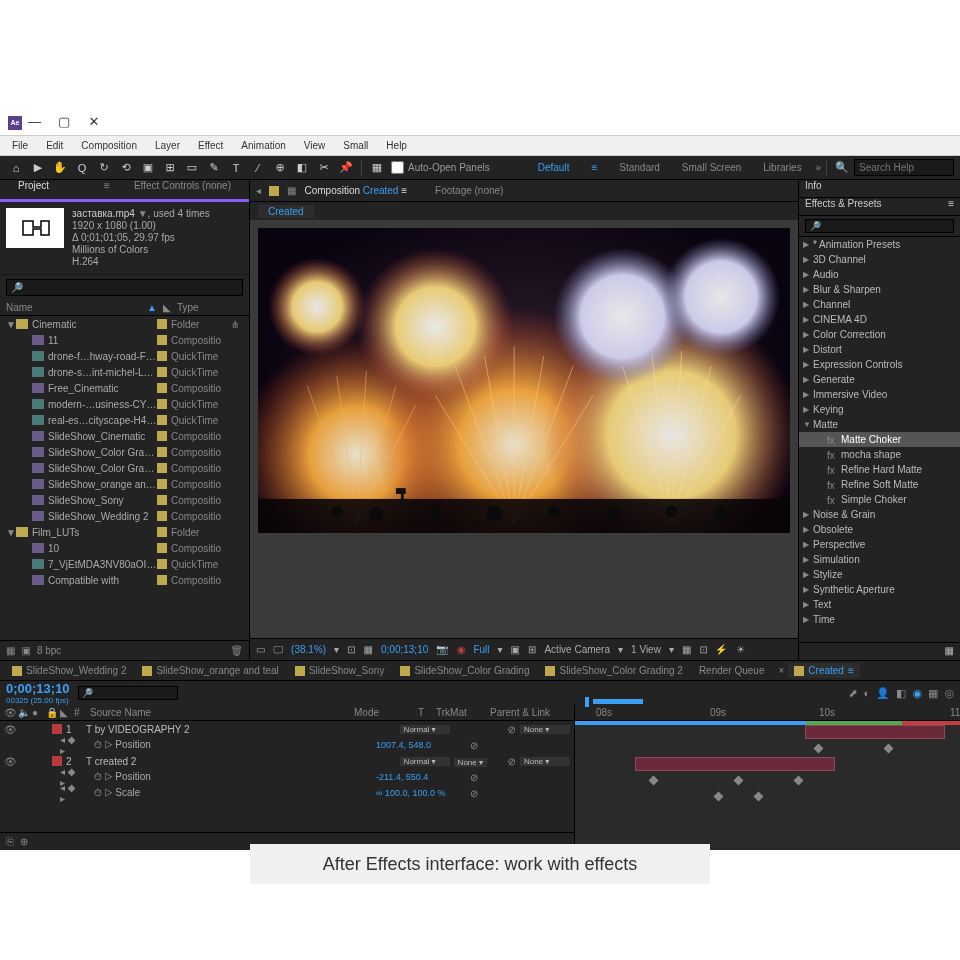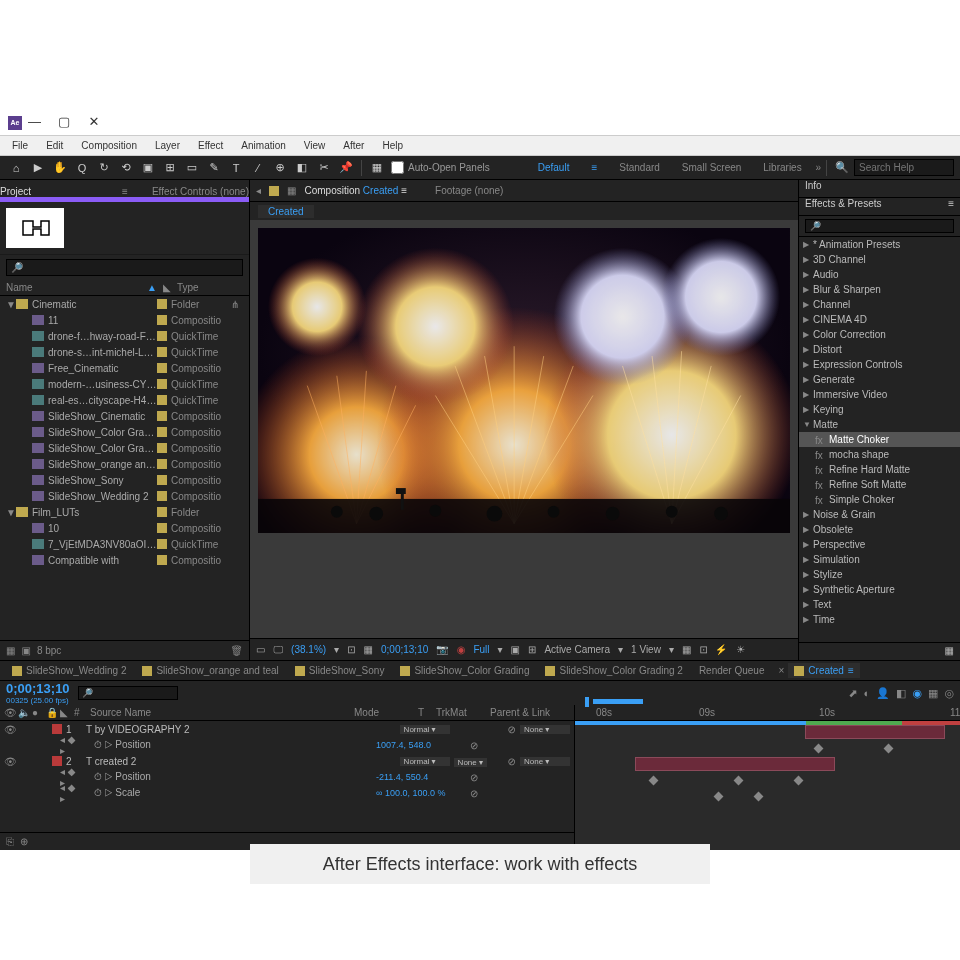--- a/index.html
+++ b/index.html
@@ -13,21 +13,21 @@
 .menubar{height:20px;background:#f0f0f0;color:#333;display:flex;align-items:center;padding:0 4px;gap:2px;font-size:11px;border-bottom:1px solid #ccc}
 .menubar span{padding:2px 8px;cursor:pointer}
 .toolbar{height:24px;background:#232323;border-bottom:1px solid #000;display:flex;align-items:center;padding:0 6px;gap:2px}
 .tbtn{width:20px;height:18px;display:flex;align-items:center;justify-content:center;cursor:pointer;color:#ccc;font-size:11px}
 .tsep{width:1px;height:16px;background:#444;margin:0 3px}
 .workspace{display:flex;gap:10px;margin-left:40px;color:#888;font-size:10px}
 .workspace span{cursor:pointer;padding:2px 6px}
 .workspace .active{color:#3a9ff5}
 .main{flex:1;display:flex;overflow:hidden}
 .left{width:250px;background:#232323;display:flex;flex-direction:column;border-right:1px solid #000}
-.panelTabs{height:22px;display:flex;align-items:flex-end;padding:0 0;gap:14px;font-size:10px;color:#888;border-bottom:5px solid #8b5cf6}
+.panelTabs{height:22px;display:flex;align-items:flex-start;padding:0 18px;gap:14px;font-size:10px;color:#888;border-bottom:3px solid #8b5cf6}
 .panelTabs .act{color:#ddd}
 .panelTabs .ham{margin-left:auto;cursor:pointer}
 .projInfo{display:flex;padding:6px;gap:8px;border-bottom:1px solid #1a1a1a}
 .thumb{width:58px;height:40px;background:#fff;display:flex;align-items:center;justify-content:center}
 .thumb svg{width:44px;height:30px}
 .projMeta{font-size:9px;line-height:12px;color:#aaa}
 .projMeta .nm{color:#ccc;font-size:10px}
 .projSearch{padding:4px 6px}
 .projSearch input{width:100%;background:#1a1a1a;border:1px solid #000;color:#ccc;padding:2px 4px;font-size:10px}
 .projHeader{display:flex;align-items:center;padding:2px 6px;font-size:9px;color:#888;border-bottom:1px solid #000}
@@ -59,21 +59,21 @@
 .compFoot .blue{color:#3a9ff5}
 .right{width:162px;background:#232323;display:flex;flex-direction:column;border-left:1px solid #000}
 .rPanelHead{height:18px;display:flex;padding:0 6px;font-size:10px;color:#ccc;border-bottom:1px solid #000}
 .rPanelHead .ham{margin-left:auto}
 .rSearch{padding:3px 6px;border-bottom:1px solid #000}
 .rSearch input{width:100%;background:#1a1a1a;border:1px solid #000;color:#ccc;padding:1px 4px;font-size:9px}
 .rList{flex:1;overflow:hidden}
 .rRow{display:flex;align-items:center;height:15px;padding:0 4px;font-size:9px;color:#bbb;cursor:pointer}
 .rRow .tw{width:10px;color:#888;font-size:8px}
 .rRow.sel{background:#555;color:#fff}
-.rRow.sub{padding-left:6px}
+.rRow.sub{padding-left:18px}
 .rRow .fx{width:10px;height:10px;margin-right:4px;display:inline-block;color:#888}
 .bottom{height:190px;background:#232323;border-top:1px solid #000;display:flex;flex-direction:column}
 .btTabs{height:20px;display:flex;align-items:center;padding:0 6px;gap:4px;font-size:9px;color:#888;border-bottom:1px solid #000;overflow:hidden}
 .btTab{display:flex;align-items:center;gap:4px;padding:2px 6px;cursor:pointer;white-space:nowrap}
 .btTab.act{background:#2d2d2d;color:#3a9ff5}
 .btTab .tic{width:10px;height:10px;background:#bfa94f}
 .btHead{height:24px;display:flex;align-items:center;padding:0 6px;gap:8px}
 .tc{color:#3a9ff5;font-size:13px;font-weight:bold}
 .tcSub{color:#3a9ff5;font-size:8px}
 .btHead input{background:#1a1a1a;border:1px solid #000;color:#ccc;padding:1px 4px;width:100px;font-size:9px}
@@ -114,21 +114,21 @@
   </div>
 
   <div class="menubar" id="menubar">
       <span>File</span>
       <span>Edit</span>
       <span>Composition</span>
       <span>Layer</span>
       <span>Effect</span>
       <span>Animation</span>
       <span>View</span>
-      <span>After</span>
+      <span>Small</span>
       <span>Help</span>
     </div>
 
   <div class="toolbar">
     <span class="tbtn">⌂</span>
     <span class="tbtn">▶</span>
     <span class="tbtn">✋</span>
     <span class="tbtn">Q</span>
     <span class="tbtn">↻</span>
     <span class="tbtn">⟲</span>
@@ -165,20 +165,27 @@
         <span class="act">Project</span>
         <span class="ham">≡</span>
         <span style="margin-left:10px">Effect Controls (none)</span>
       </div>
       <div class="projInfo">
         <div class="thumb">
           <svg viewBox="0 0 40 30">
               <rect x="0" y="0" width="40" height="30" fill="#fff"></rect>
               <path d="M8 8 L18 8 L18 14 L26 14 L26 8 L34 8 L34 22 L26 22 L26 16 L18 16 L18 22 L8 22 Z" fill="none" stroke="#000" stroke-width="1.5"></path>
             </svg>
+        </div>
+        <div class="projMeta">
+          <div><span class="nm">заставка.mp4</span> <span style="color:#888">▼</span><span>, used 4 times</span></div>
+          <div>1920 x 1080 (1.00)</div>
+          <div>Δ 0;01;01;05, 29.97 fps</div>
+          <div>Millions of Colors</div>
+          <div>H.264</div>
         </div>
       </div>
       <div class="projSearch"><input placeholder="🔎" style=""></div>
       <div class="projHeader">
         <span class="nm">Name</span>
         <span class="sortIcon">▲</span>
         <span style="width:14px">◣</span>
         <span style="width:66px">Type</span>
       </div>
       <div class="projList" id="projList">
@@ -685,21 +692,21 @@
           </div>
         <div style="flex:1"></div>
         <div class="switch">
             <span>⎘</span>
             <span>⊕</span>
           </div>
       </div>
       <div class="tlRight">
         <div class="ruler" id="ruler">
             <span style="left: 15px; margin-left: 6px;">08s</span>
-            <span style="left: 124px;">09s</span>
+            <span style="left: 135px;">09s</span>
             <span style="left: 244px;">10s</span>
             <span style="left: 375px;">11s</span>
           </div>
         <div style="position:absolute;left:0;right:0;top:-6px;height:6px;background:#232323">
           <div style="position:absolute;left:18px;width:50px;height:5px;background:#3a9ff5;top:0"></div>
           <div style="position:absolute;left:10px;width:4px;height:10px;background:#3a9ff5;top:-2px"></div>
         </div>
         <div class="bars">
           <div style="position:absolute;left:0;right:0;top:0;height:4px;background:linear-gradient(90deg,#3a9ff5 0%,#3a9ff5 60%,#4fa94f 60%,#4fa94f 85%,#c04040 85%)"></div>
           <div class="bar" style="left:230px;width:140px;top:4px;background:#6b2a3a"></div>

